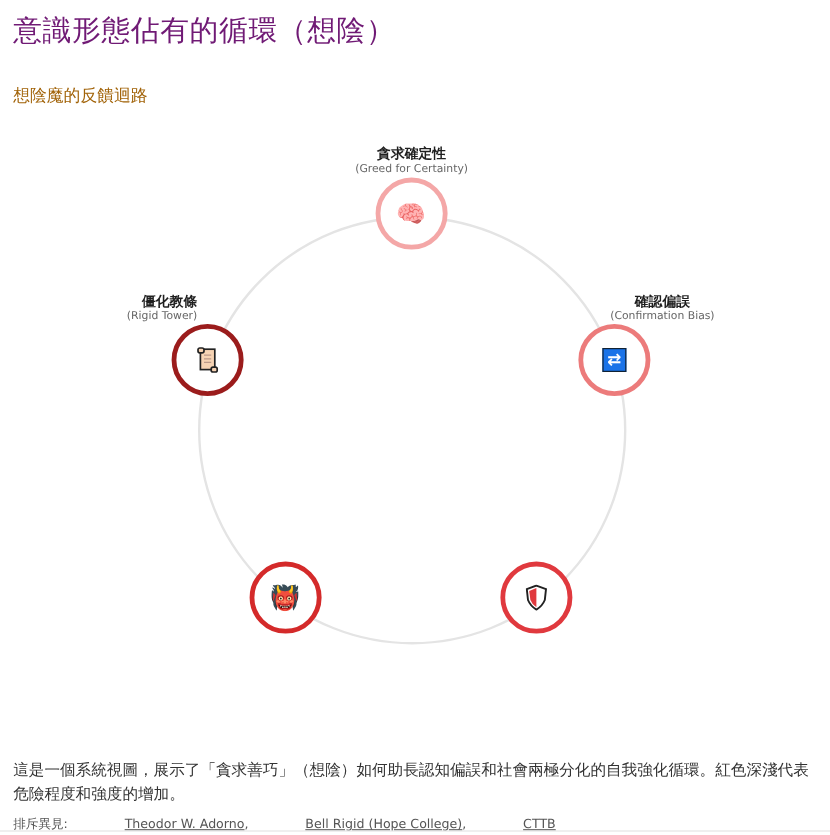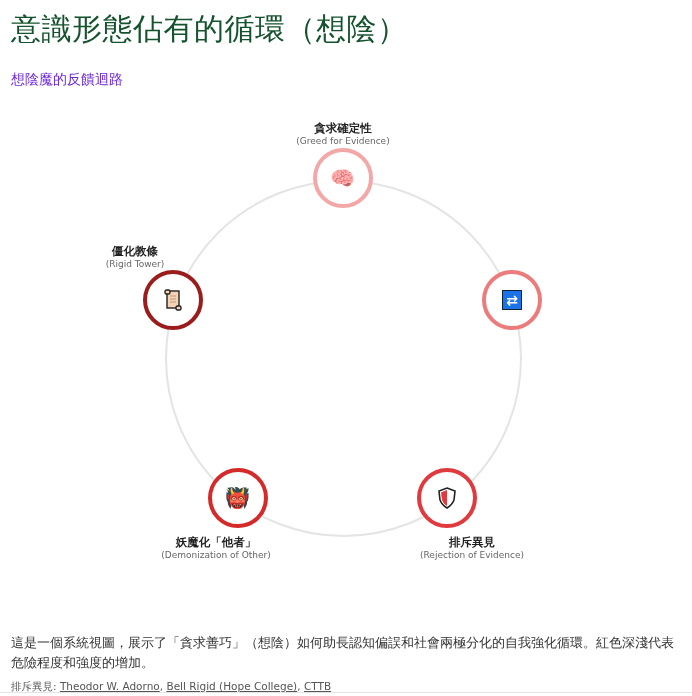--- a/index.html
+++ b/index.html
@@ -1,75 +1,71 @@
 <!DOCTYPE html>
 <html><head>
   <meta charset="utf-8">
   <style>
     * { box-sizing: border-box; margin: 0; padding: 0; }
     html, body { width: 692px; height: 696px; background: #ffffff; overflow: hidden; }
     body { position: relative; font-family: "DejaVu Sans", "Liberation Sans", sans-serif; color: #222; }
-    .title { position: absolute; left: 11px; top: 9px; font-size: 30px; font-weight: 400; color: #14532d; letter-spacing: 0.5px; white-space: nowrap; }
-    .subtitle { position: absolute; left: 11px; top: 71px; font-size: 14px; color: #6d28d9; white-space: nowrap; }
+    .title { position: absolute; left: 11px; top: 9px; font-size: 24px; font-weight: 400; color: #701a75; letter-spacing: 0.5px; white-space: nowrap; }
+    .subtitle { position: absolute; left: 11px; top: 71px; font-size: 14px; color: #a16207; white-space: nowrap; }
     .diagram { position: absolute; left: 0; top: 0; width: 692px; height: 620px; }
     .ring { position: absolute; left: 165px; top: 180px; width: 357px; height: 357px; border: 2px solid #e4e4e4; border-radius: 50%; }
     .node { position: absolute; width: 60px; height: 60px; margin-left: -30px; margin-top: -30px; border-radius: 50%; background: #fff; border-style: solid; border-width: 4px; display: flex; align-items: center; justify-content: center; cursor: pointer; }
     .node-icon { font-size: 20px; line-height: 1; display: flex; align-items: center; justify-content: center; }
     .icon-loop { width: 20px; height: 20px; background: #1a73e8; border: 1.5px solid #123; color: #fff; font-size: 14px; font-weight: bold; display: flex; align-items: center; justify-content: center; }
     .label { position: absolute; transform: translateX(-50%); text-align: center; white-space: nowrap; }
     .label-zh { font-size: 11.5px; font-weight: bold; color: #1f1f1f; line-height: 14px; }
     .label-en { font-size: 9px; color: #666; line-height: 12px; }
     .desc { position: absolute; left: 11px; top: 633px; width: 672px; font-size: 13px; line-height: 20px; color: #333; }
     .source { position: absolute; left: 11px; top: 680px; font-size: 10.5px; color: #555; white-space: nowrap; }
-    .source a { color: #555; text-decoration: underline; }
+    .source a { color: #555; text-decoration: underline; margin-left: 44px; }
     .bottom-rule { position: absolute; left: 0; top: 692px; width: 692px; height: 1px; background: #e5e5e5; }
   </style>
 </head>
 <body>
 
 <h1 class="title">意識形態佔有的循環（想陰）</h1>
 <div class="subtitle">想陰魔的反饋迴路</div>
 
 <div class="diagram">
   <div class="ring"></div>
 
   <div class="label" style="left:343px; top:121px;">
     <div class="label-zh">貪求確定性</div>
-    <div class="label-en">(Greed for Evidence)</div>
+    <div class="label-en">(Greed for Certainty)</div>
   </div>
   <div class="node" style="left:343px; top:178px; border-color:#f4a7a7;">
     <span class="node-icon">🧠</span>
   </div>
 
+  <div class="label" style="left:552px; top:244px;">
+    <div class="label-zh">確認偏誤</div>
+    <div class="label-en">(Confirmation Bias)</div>
+  </div>
   <div class="node" style="left:512px; top:300px; border-color:#ec7b7b;">
     <span class="icon-loop">⇄</span>
   </div>
 
   <div class="node" style="left:447px; top:498px; border-color:#e0393e;">
     <span class="node-icon">
       <svg width="18" height="22" viewBox="0 0 18 22">
         <path d="M9 1 L17 4 L16 13 Q14 18 9 21 Q4 18 2 13 L1 4 Z" fill="#fff" stroke="#222" stroke-width="1.6"></path>
         <path d="M9 3 L3 5.5 L4 13 Q5.5 17 9 19 Z" fill="#e0393e"></path>
       </svg>
     </span>
   </div>
-  <div class="label" style="left:472px; top:535px;">
-    <div class="label-zh">排斥異見</div>
-    <div class="label-en">(Rejection of Evidence)</div>
-  </div>
 
   <div class="node" style="left:238px; top:498px; border-color:#d42a2a;">
     <span class="node-icon">👹</span>
   </div>
-  <div class="label" style="left:216px; top:535px;">
-    <div class="label-zh">妖魔化「他者」</div>
-    <div class="label-en">(Demonization of Other)</div>
-  </div>
 
-  <div class="label" style="left:135px; top:244px;">
+  <div class="label" style="left:135px; top:244px;text-align:right;">
     <div class="label-zh">僵化教條</div>
     <div class="label-en">(Rigid Tower)</div>
   </div>
   <div class="node" style="left:173px; top:300px; border-color:#9b1c1c;">
     <span class="node-icon">
       <svg width="20" height="22" viewBox="0 0 20 22">
         <rect x="4" y="2" width="12" height="17" fill="#f6d3b3" stroke="#222" stroke-width="1.4"></rect>
         <rect x="2" y="1" width="5" height="4" rx="1.5" fill="#f6d3b3" stroke="#222" stroke-width="1.4"></rect>
         <rect x="13" y="17" width="5" height="4" rx="1.5" fill="#f6d3b3" stroke="#222" stroke-width="1.4"></rect>
         <line x1="7" y1="7" x2="13" y2="7" stroke="#b98" stroke-width="1"></line>

